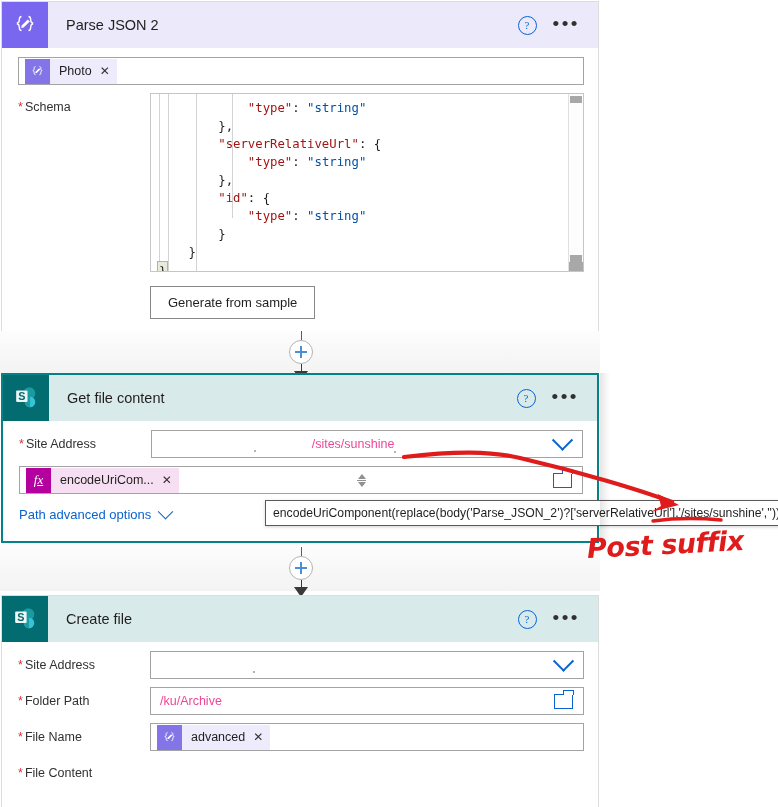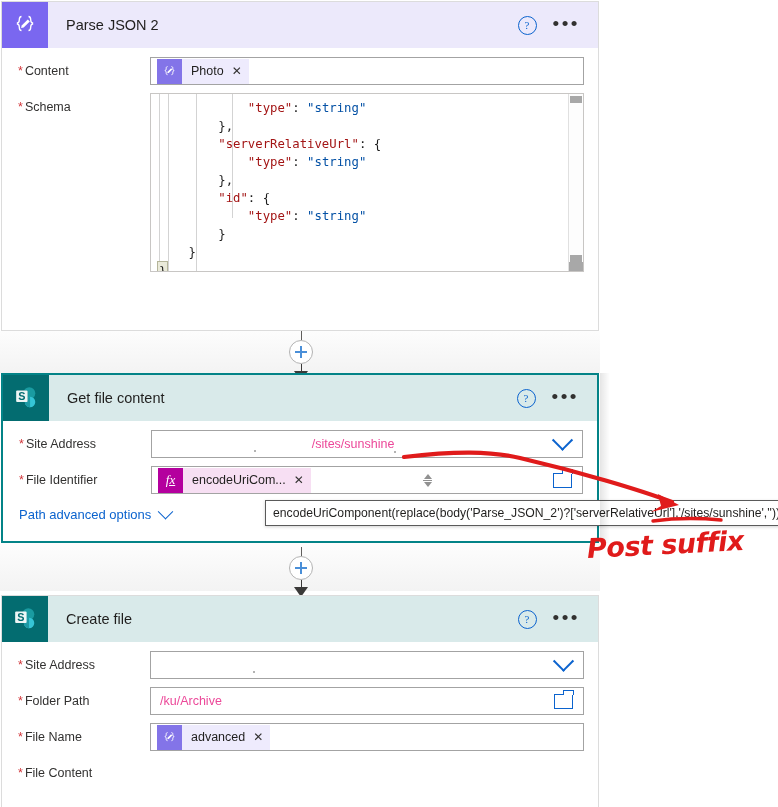--- a/index.html
+++ b/index.html
@@ -377,23 +377,20 @@
       <div class="card-title">Parse JSON 2</div>
       <div class="hdr-actions">
         <div class="help-icon">?</div>
         <div class="ellipsis-icon">•••</div>
       </div>
     </div>
 
     <div class="card-body">
 
       <div class="row" style="padding-top:9px;">
-        <div class="row-label">
-          <span class="req">*</span><span>Content</span>
-        </div>
         <div class="field">
           <div class="token">
             <div class="token-ico purple">
               <svg width="15" height="15" viewBox="0 0 26 26">
                 <path d="M9.5 4.5c-2 0-2.2 1.3-2.2 3.2 0 2 -.4 2.9 -1.8 3.1v1.4c1.4 .2 1.8 1.1 1.8 3.1 0 1.9 .2 3.2 2.2 3.2" fill="none" stroke="#ffffff" stroke-width="1.7"></path>
                 <path d="M16.5 4.5c2 0 2.2 1.3 2.2 3.2 0 2 .4 2.9 1.8 3.1v1.4c-1.4 .2 -1.8 1.1 -1.8 3.1 0 1.9 -.2 3.2 -2.2 3.2" fill="none" stroke="#ffffff" stroke-width="1.7"></path>
                 <path d="M15.8 7.4l2.0 2.0 -6.1 6.1 -2.6 .6 .6 -2.6z" fill="#ffffff"></path>
               </svg>
             </div>
             <div class="token-body purple">
@@ -426,20 +423,23 @@
             <div class="code-line"><span class="cursor-box k-brc">}</span></div>
           </div>
           <div class="vscroll">
             <div class="mark" style="top:2px;"></div>
             <div class="mark" style="bottom:9px;"></div>
           </div>
           <div class="hscroll-corner"></div>
         </div>
       </div>
 
+      <div class="genbtn-row">
+        <div class="gen-btn">Generate from sample</div>
+      </div>
     </div>
   </div>
 
   <div class="band" style="top:331px;height:42px;"></div>
   <div class="connector" style="top:331px;">
     <div class="conn-line-top"></div>
     <div class="plus-circle"></div>
     <div class="conn-line-bot"></div>
     <div class="arrowhead"></div>
   </div>
@@ -473,23 +473,20 @@
           <div class="dots-redacted">
             <i style="left:92px;top:19px;"></i>
               <i style="left:232px;top:20px;"></i>
           </div>
           <span class="field-text right">/sites/sunshine</span>
           <div class="chev"></div>
         </div>
       </div>
 
       <div class="row" style="padding-top:8px;">
-        <div class="row-label">
-          <span class="req">*</span><span>File Identifier</span>
-        </div>
         <div class="field">
           <div class="token">
             <div class="token-ico magenta">fx</div>
             <div class="token-body magenta">
               <span>encodeUriCom...</span>
               <span class="token-x">✕</span>
             </div>
           </div>
           <div class="spinner">
             <div class="up"></div>

